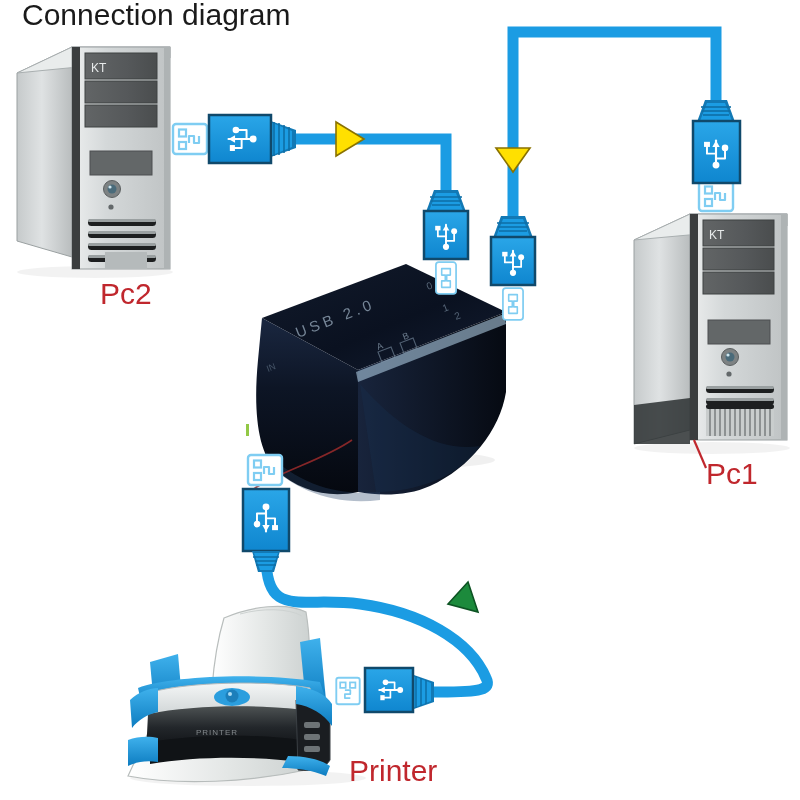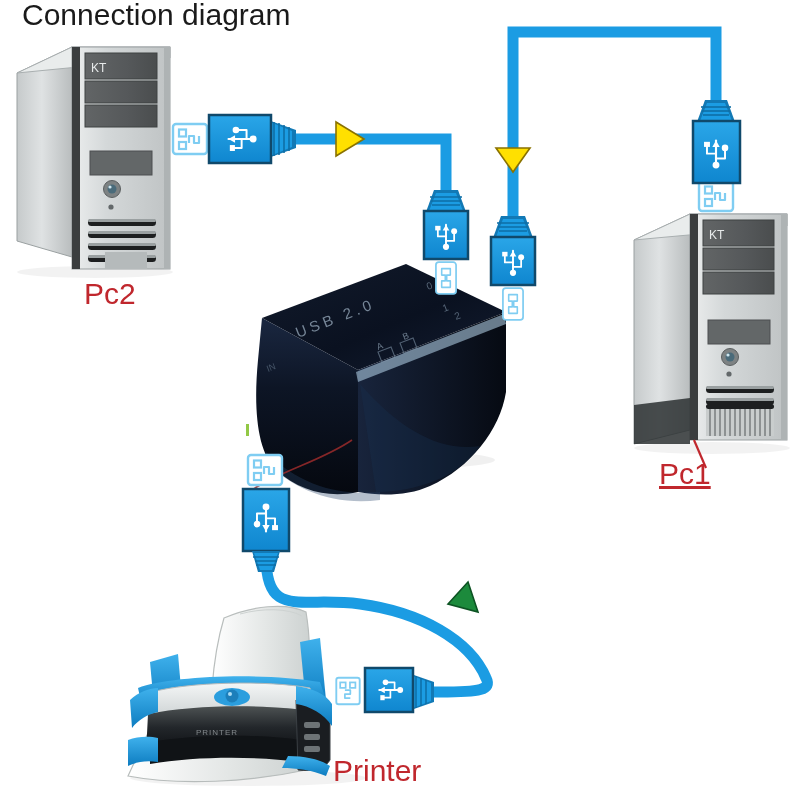--- a/index.html
+++ b/index.html
@@ -33,23 +33,24 @@
     color: #1a1a1a;
     letter-spacing: 0px;
     white-space: nowrap;
   }
   .dev-label {
     position: absolute;
     font-family: "Liberation Sans", sans-serif;
     font-size: 30px;
     color: #c0272d;
     white-space: nowrap;
+    margin-left: 16px;
   }
   .lbl-pc2 { left: 84px; top: 277px; }
-  .lbl-pc1 { left: 659px; top: 457px; text-decoration: underline; }
+  .lbl-pc1 { left: 690px; top: 457px; }
   .lbl-printer { left: 333px; top: 754px; }
 </style>
 </head>
 <body>
 
 <div id="stage">
 
   <svg class="layer" viewBox="0 0 800 800">
     <defs>
       <linearGradient id="towerSide" x1="0" y1="0" x2="1" y2="0">

